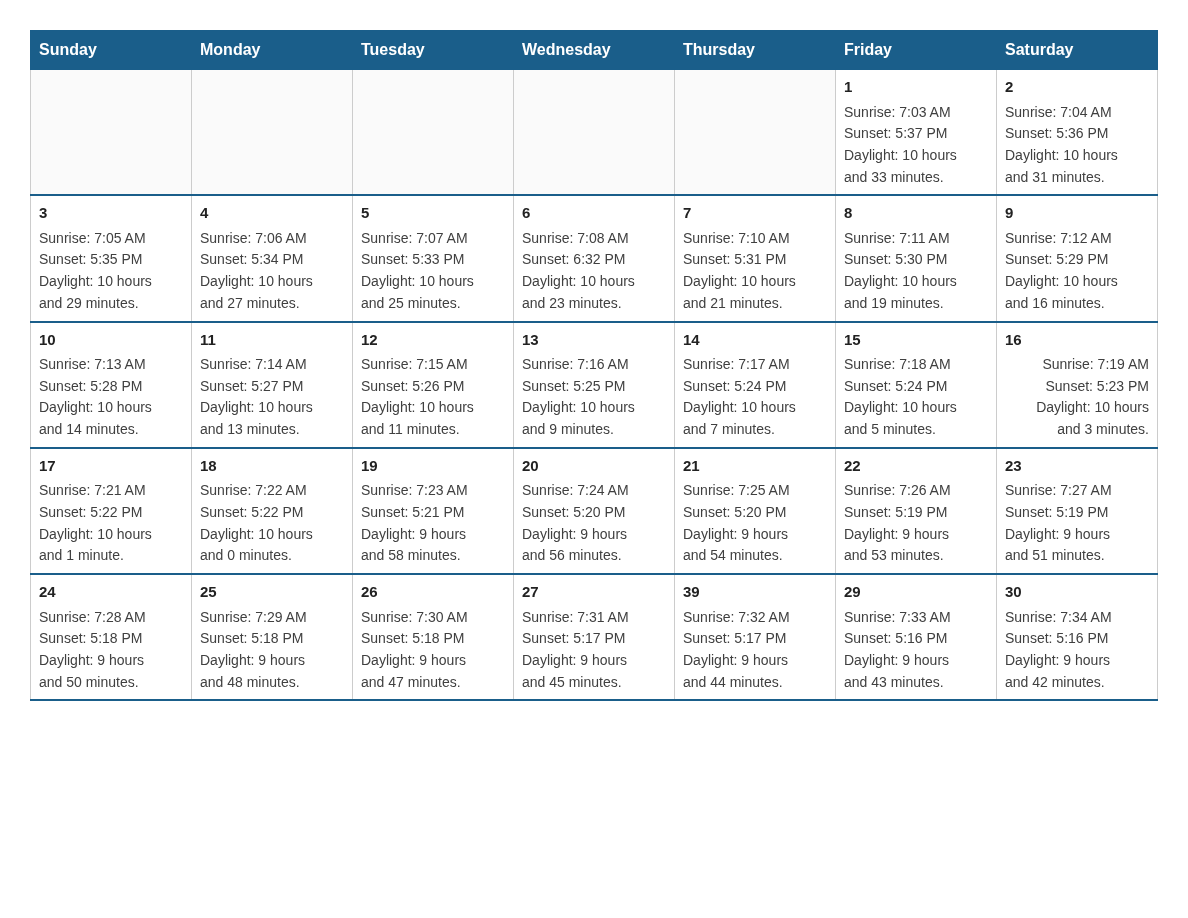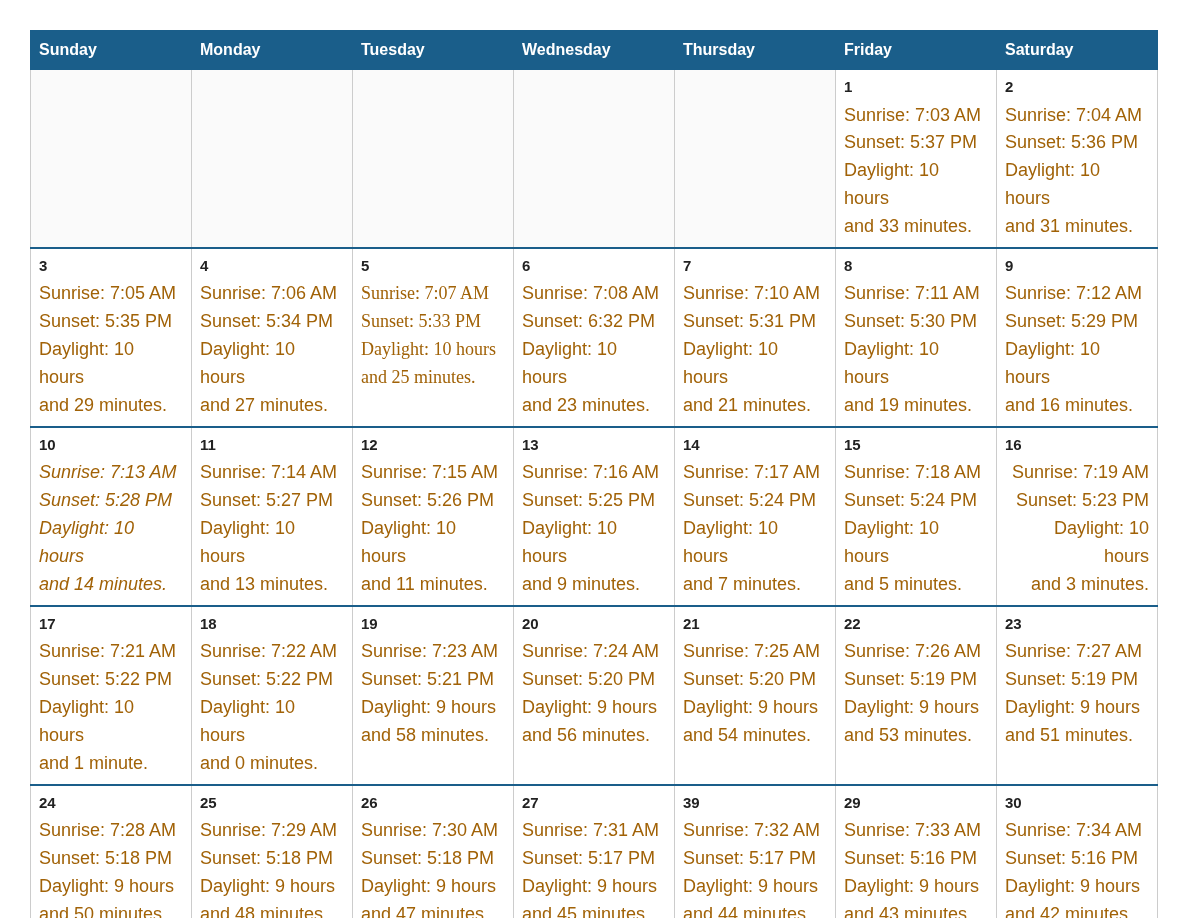--- a/index.html
+++ b/index.html
@@ -61,22 +61,22 @@
       line-height: 1.5;
     }
     .day-number {
       font-size: 15px;
       font-weight: bold;
       color: #222;
       display: block;
       margin-bottom: 3px;
     }
     .day-info {
-      font-size: 18px;
-      color: #a16207;
+      font-size: 14px;
+      color: #404040;
       line-height: 1.55;
     }
     .calendar tbody tr {
       border-bottom: 2px solid #1a5e8a;
     }
     .empty-cell {
       background: #fafafa;
     }
     .logo-row {
       display: flex;
@@ -157,21 +157,21 @@
         </td>
         <td>
           <span class="day-number">4</span>
           <div class="day-info" style="white-space: pre-line;">Sunrise: 7:06 AM
 Sunset: 5:34 PM
 Daylight: 10 hours
 and 27 minutes.</div>
         </td>
         <td>
           <span class="day-number">5</span>
-          <div class="day-info" style="white-space: pre-line; font-family: Liberation Serif, serif;">Sunrise: 7:07 AM
+          <div class="day-info" style="white-space: pre-line;">Sunrise: 7:07 AM
 Sunset: 5:33 PM
 Daylight: 10 hours
 and 25 minutes.</div>
         </td>
         <td>
           <span class="day-number">6</span>
           <div class="day-info" style="white-space: pre-line;">Sunrise: 7:08 AM
 Sunset: 6:32 PM
 Daylight: 10 hours
 and 23 minutes.</div>
@@ -194,21 +194,21 @@
           <span class="day-number">9</span>
           <div class="day-info" style="white-space: pre-line;">Sunrise: 7:12 AM
 Sunset: 5:29 PM
 Daylight: 10 hours
 and 16 minutes.</div>
         </td>
       </tr>
       <tr>
         <td>
           <span class="day-number">10</span>
-          <div class="day-info" style="white-space: pre-line; font-style: italic;">Sunrise: 7:13 AM
+          <div class="day-info" style="white-space: pre-line;">Sunrise: 7:13 AM
 Sunset: 5:28 PM
 Daylight: 10 hours
 and 14 minutes.</div>
         </td>
         <td>
           <span class="day-number">11</span>
           <div class="day-info" style="white-space: pre-line;">Sunrise: 7:14 AM
 Sunset: 5:27 PM
 Daylight: 10 hours
 and 13 minutes.</div>

